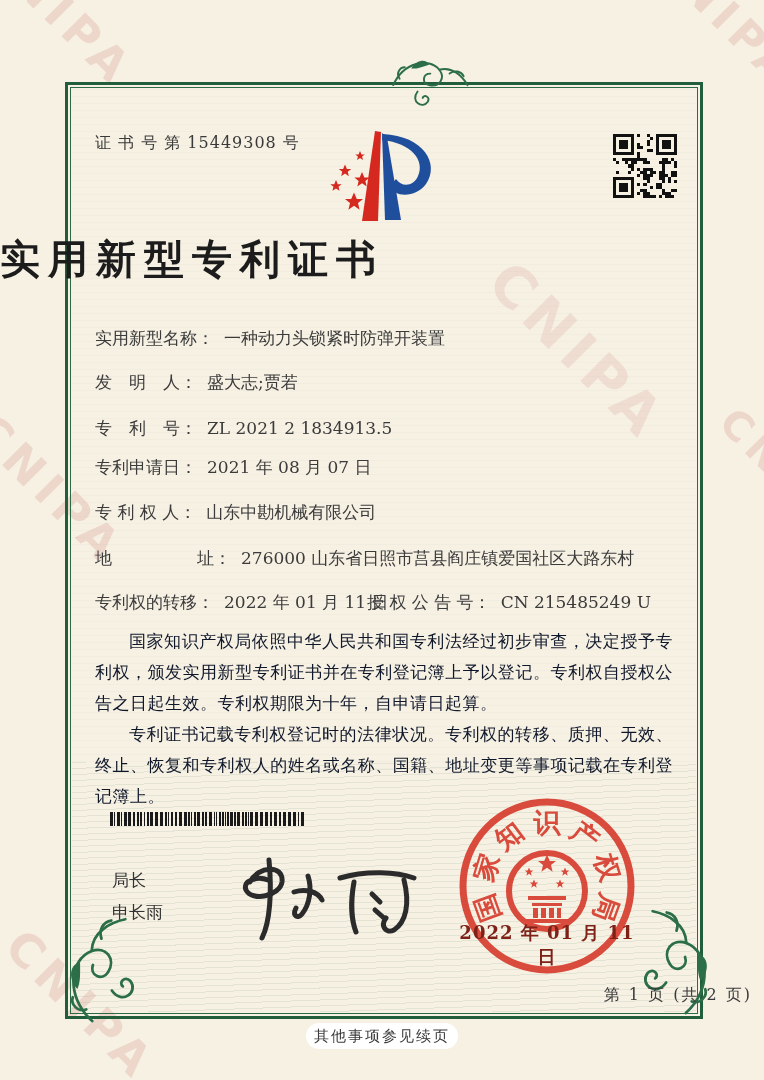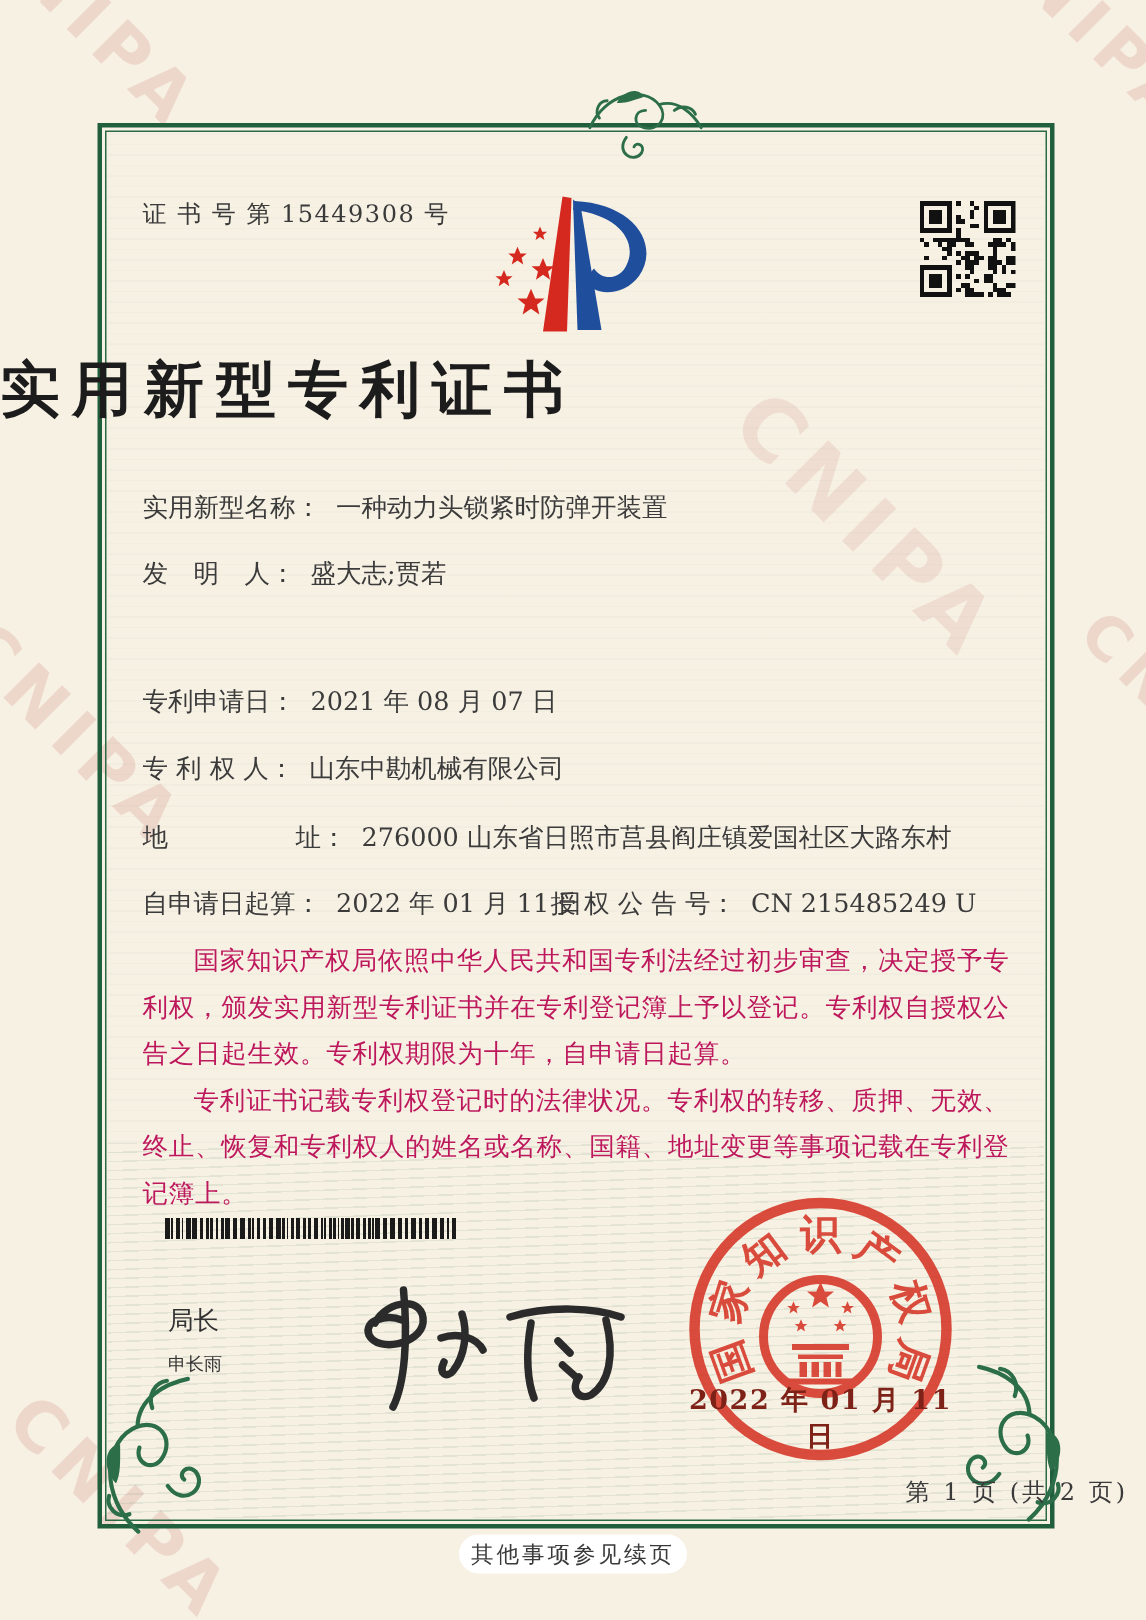--- a/index.html
+++ b/index.html
@@ -37,27 +37,27 @@
 
   .title{position:absolute;left:0;top:232px;width:764px;text-align:left;font-size:40px;
          font-weight:bold;letter-spacing:8px;color:#1c1c1c;}
 
   .row{position:absolute;left:95px;width:585px;font-size:17px;color:#3b3b3b;white-space:nowrap;}
   .row .lbl{color:#3b3b3b;}
   .row .val{margin-left:10px;}
   .pair2{position:absolute;left:272px;top:0;}
 
   .paras{position:absolute;left:95px;top:626px;width:578px;font-size:17px;line-height:31px;
-         color:#be185d;text-align:justify;letter-spacing:0.5px;}
+         color:#0f172a;text-align:justify;letter-spacing:0.5px;}
   .paras p{margin:0;text-indent:2em;}
 
   .barcode{position:absolute;left:110px;top:812px;}
 
   .sig-title{position:absolute;left:112px;top:869px;font-size:17px;color:#333;text-align:right;}
-  .sig-name{position:absolute;left:112px;top:901px;font-size:12px;color:#333;}
+  .sig-name{position:absolute;left:112px;top:901px;font-size:17px;color:#333;}
   .signature{position:absolute;left:222px;top:852px;}
 
   .seal{position:absolute;left:452px;top:794px;z-index:5;}
   .seal-date{position:absolute;left:452px;top:921px;width:190px;text-align:center;font-size:18px;
              color:#7e2218;letter-spacing:1px;z-index:6;font-weight:bold;}
 
   .page-num{position:absolute;left:0;top:985px;width:752px;text-align:right;font-size:16px;
             letter-spacing:2px;color:#3a3a3a;}
   .note{position:absolute;left:0;top:1026px;width:764px;text-align:center;z-index:5;}
   .note span{background:#ffffff;padding:4px 8px;font-size:15px;letter-spacing:2px;color:#3a3a3a;border-radius:13px;}
@@ -321,31 +321,34 @@
       </svg>
 
     <div class="title">实用新型专利证书</div>
 
     <div class="row" style="top:327px">
       <span class="lbl">实用新型名称：</span><span class="val">一种动力头锁紧时防弹开装置</span>
     </div>
     <div class="row" style="top:371px">
       <span class="lbl">发　明　人：</span><span class="val">盛大志;贾若</span>
     </div>
+    <div class="row" style="top:417px">
+      <span class="lbl">专　利　号：</span><span class="val">ZL 2021 2 1834913.5</span>
+    </div>
     <div class="row" style="top:456px">
       <span class="lbl">专利申请日：</span><span class="val">2021 年 08 月 07 日</span>
     </div>
     <div class="row" style="top:501px">
       <span class="lbl">专 利 权 人：</span><span class="val">山东中勘机械有限公司</span>
     </div>
     <div class="row" style="top:547px">
       <span class="lbl">地　　　　　址：</span><span class="val">276000  山东省日照市莒县阎庄镇爱国社区大路东村</span>
     </div>
     <div class="row" style="top:591px">
-      <span class="lbl">自申请日起算：</span><span class="val">2022 年 01 月 11 日</span>
+      <span class="lbl">专利权的转移：</span><span class="val">2022 年 01 月 11 日</span>
       <span class="pair2">
         <span class="lbl">授 权 公 告 号：</span><span class="val">CN 215485249 U</span>
       </span>
     </div>
 
     <div class="paras">
       <p>国家知识产权局依照中华人民共和国专利法经过初步审查，决定授予专利权，颁发实用新型专利证书并在专利登记簿上予以登记。专利权自授权公告之日起生效。专利权期限为十年，自申请日起算。</p>
       <p>专利证书记载专利权登记时的法律状况。专利权的转移、质押、无效、终止、恢复和专利权人的姓名或名称、国籍、地址变更等事项记载在专利登记簿上。</p>
     </div>
 

